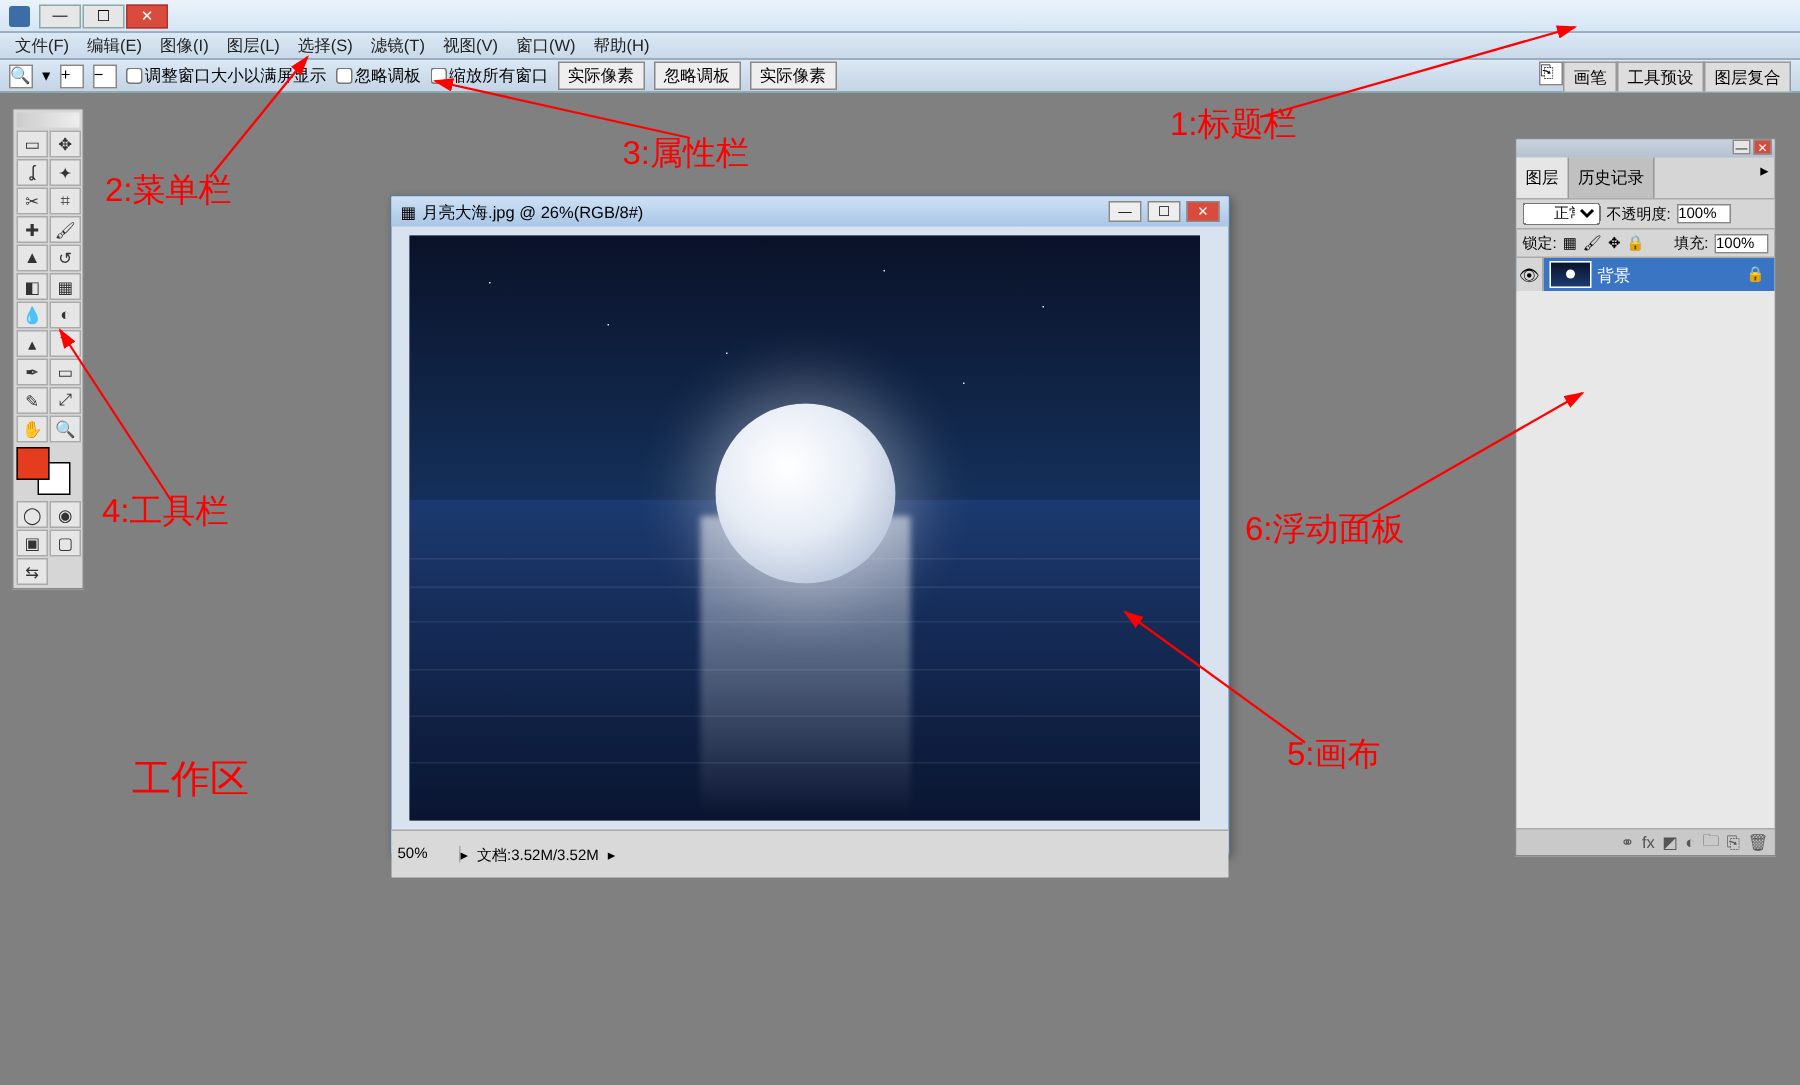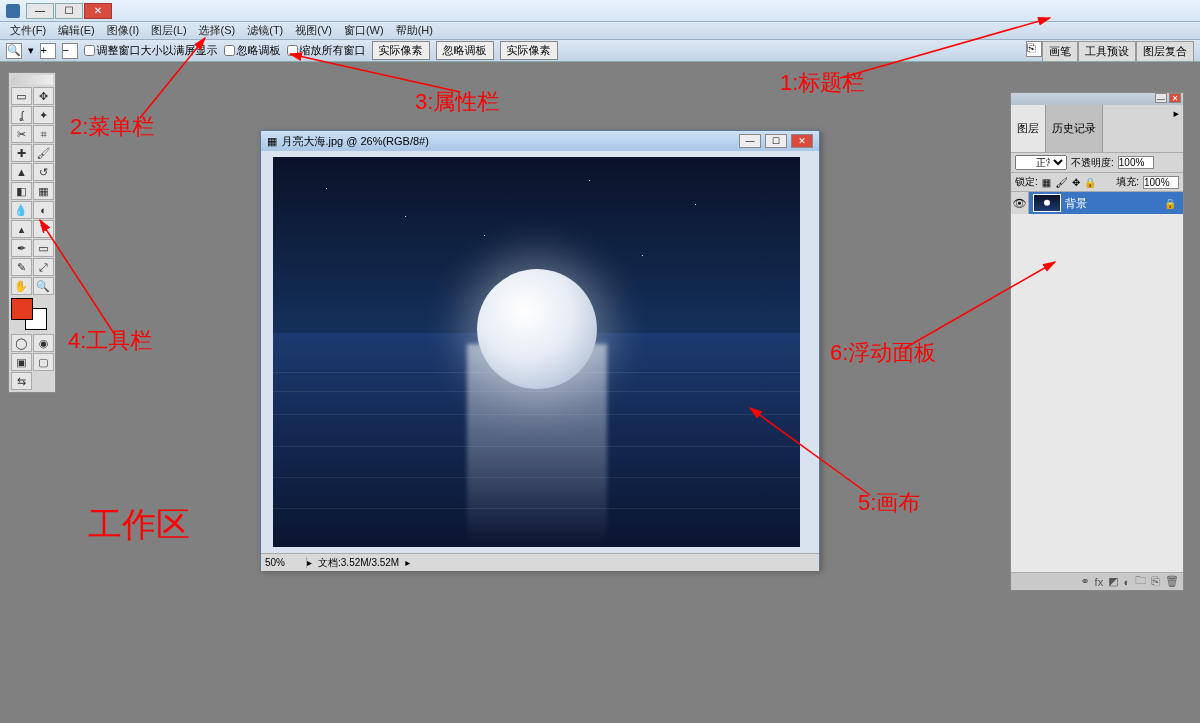--- a/index.html
+++ b/index.html
@@ -43,31 +43,31 @@
 .docwin-title .wb { width: 22px; height: 14px; border: 1px solid #888; background: #eee; font-size: 9px; display: flex; align-items: center; justify-content: center; cursor: pointer; }
 .docwin-title .wb.close { background: #d94c3d; color:#fff;}
 .canvas-wrap { padding: 6px 16px 6px 12px; }
 .canvas { width: 527px; height: 390px; background: #0e1a3a; position: relative; overflow: hidden; }
 .sky { position: absolute; inset: 0 0 55% 0; background: linear-gradient(#0a1228, #14305a); }
 .star { position:absolute; width:1px; height:1px; background:#dfe9ff; }
 .moon { position: absolute; left: 50%; top: 44%; transform: translate(-50%,-50%); width: 120px; height: 120px; border-radius: 50%; background: radial-gradient(circle at 40% 35%, #fff, #e6ecf5 45%, #b8c5da 80%); box-shadow: 0 0 40px 14px rgba(255,255,255,.3); }
 .sea { position:absolute; inset:45% 0 0 0; background: linear-gradient(#1c3a70, #0a1530); }
 .reflection { position:absolute; left:50%; top:48%; transform:translateX(-50%); width:140px; height:200px; background: linear-gradient(#fff8, transparent); filter: blur(2px);}
 .ripple { position:absolute; left:0; right:0; height:1px; background: rgba(255,255,255,.08);}
-.docwin-status { height: 18px; background: #d9d9d9; display: flex; align-items: center; font-size: 10px; border-top: 1px solid #aaa; }
+.docwin-status { height: 32px; background: #d9d9d9; display: flex; align-items: center; font-size: 10px; border-top: 1px solid #aaa; }
 .docwin-status .zoom { width: 46px; border-right: 1px solid #aaa; padding: 0 4px; }
 .docwin-status .doc { padding: 0 6px; }
 
 
 .panel { position: absolute; right: 16px; top: 92px; width: 174px; background: #d6d6d6; border: 1px solid #888; }
 .panel-top { height: 12px; background: linear-gradient(#c9d3de,#b4c1cf); display:flex; justify-content:flex-end; gap:2px; padding:0 2px; }
 .panel-top .ctl { width:12px; height:10px; border:1px solid #888; background:#e6e6e6; font-size:8px; display:flex;align-items:center;justify-content:center; cursor:pointer;}
 .panel-top .ctl.close{ background:#d94c3d;color:#fff;}
 .panel-tabs { display: flex; font-size: 11px; }
-.panel-tab { padding: 16px 6px; background: #c0c0c0; border-right: 1px solid #999; cursor:pointer; }
+.panel-tab { padding: 6px 6px; background: #c0c0c0; border-right: 1px solid #999; cursor:pointer; }
 .panel-tab.active { background: #e6e6e6; }
 .panel-opts { display:flex; align-items:center; font-size:10px; padding:2px 4px; gap:4px; background:#d6d6d6; border-top:1px solid #aaa; border-bottom:1px solid #aaa;}
 .panel-opts select { font-size:10px; width:52px;padding-left:16px; }
 .panel-opts input { width:36px; font-size:10px; border:1px solid #888;}
 .panel-lock { display:flex; align-items:center; font-size:10px; padding:2px 4px; gap:4px; border-bottom:1px solid #aaa;}
 .layer-list { height: 380px; background: #e8e8e8; }
 .layer-row { display:flex; align-items:center; height:22px; background:#3a75c4; color:#fff; font-size:11px; }
 .layer-row .vis { width:18px; text-align:center; background:#d6d6d6; color:#000; height:100%; display:flex;align-items:center;justify-content:center; border-right:1px solid #aaa;}
 .layer-row .thumb { width:28px; height:18px; margin:0 4px; background:linear-gradient(#0a1228,#1c3a70); border:1px solid #fff; position:relative;}
 .layer-row .thumb::after{content:"";position:absolute;left:50%;top:50%;width:6px;height:6px;background:#fff;border-radius:50%;transform:translate(-50%,-55%);}
@@ -264,13 +264,13 @@
   <line x1="870" y1="495" x2="750" y2="408" stroke="#f00" stroke-width="1.5" marker-end="url(#ah)"></line>
   <line x1="905" y1="348" x2="1055" y2="262" stroke="#f00" stroke-width="1.5" marker-end="url(#ah)"></line>
 </svg>
 
 <div class="ann" style="left:780px; top:68px">1:标题栏</div>
 <div class="ann" style="left:70px; top:112px">2:菜单栏</div>
 <div class="ann" style="left:415px; top:87px">3:属性栏</div>
 <div class="ann" style="left:68px; top:326px">4:工具栏</div>
 <div class="ann" style="left:858px; top:488px">5:画布</div>
 <div class="ann" style="left:830px; top:338px">6:浮动面板</div>
-<div class="ann" style="left:88px; top:502px; font-size:34px">工作区</div>
+<div class="ann" style="left:88px; top:502px; font-size:26px">工作区</div>
 
 </body></html>

